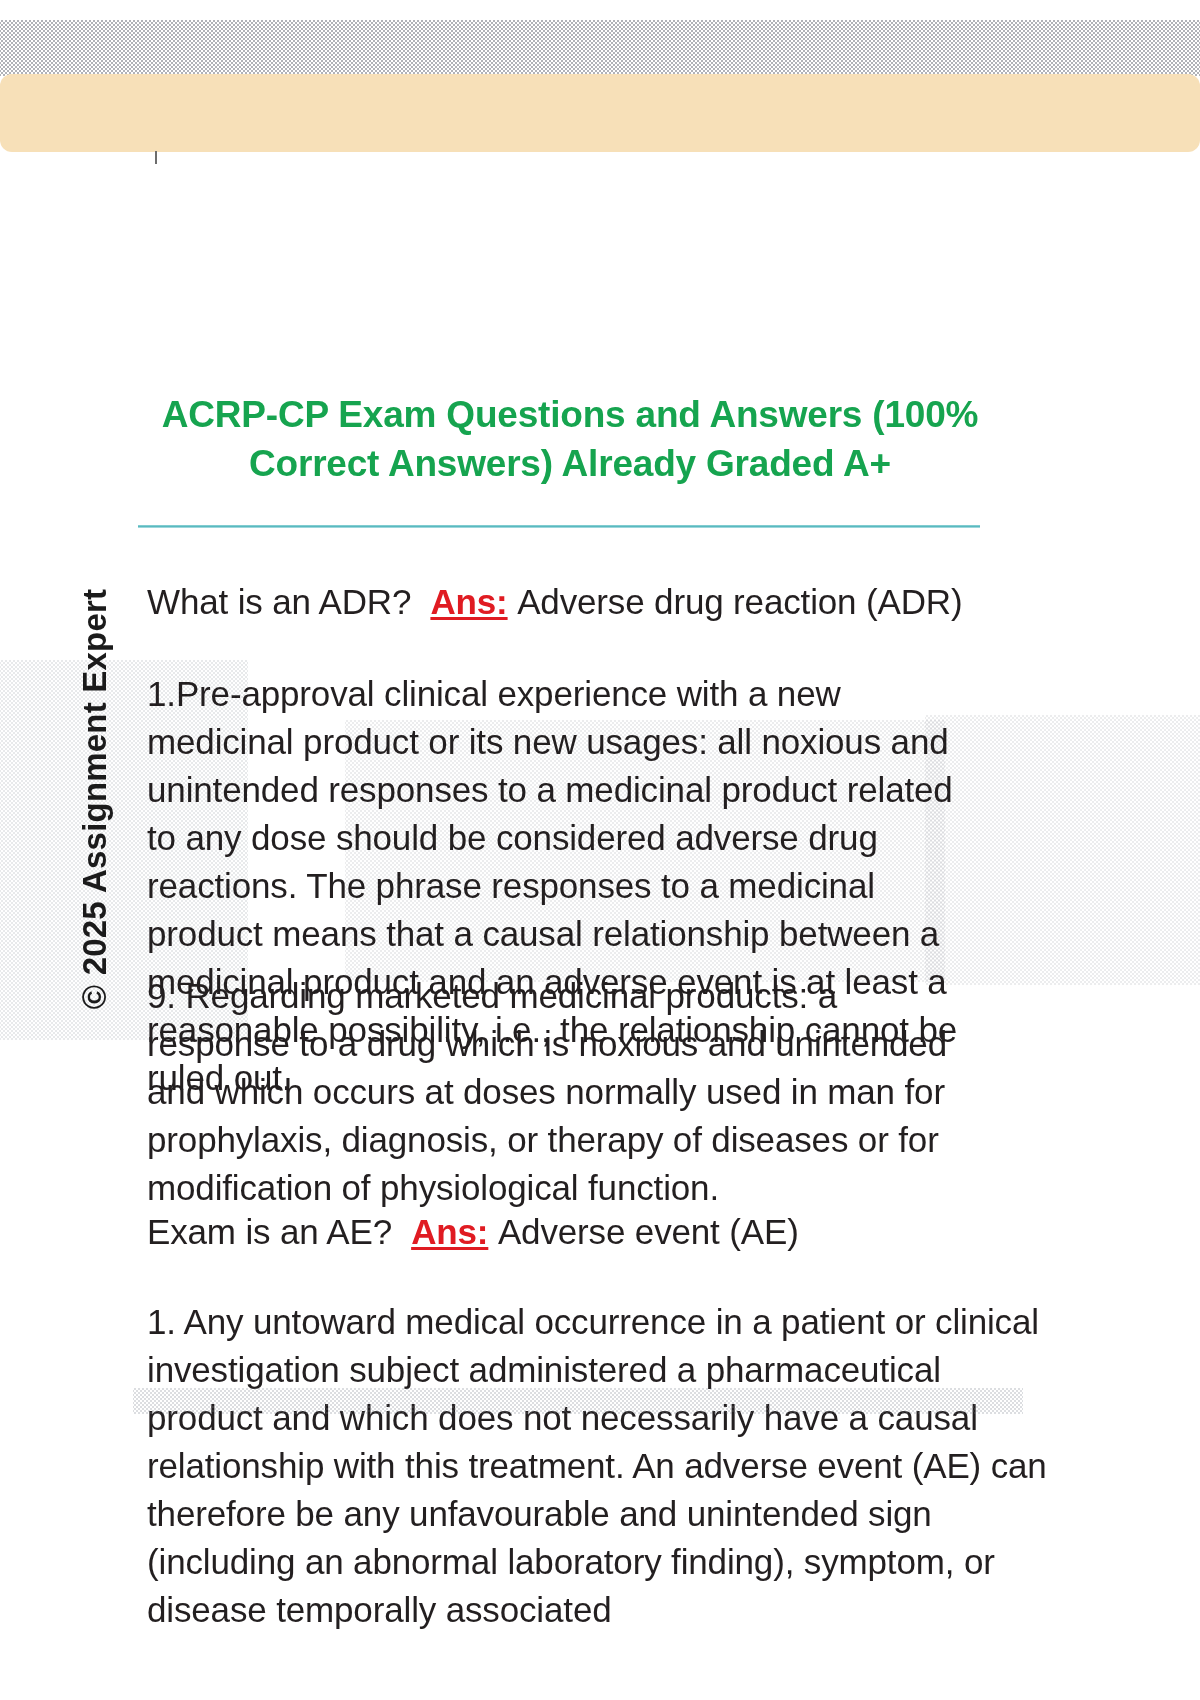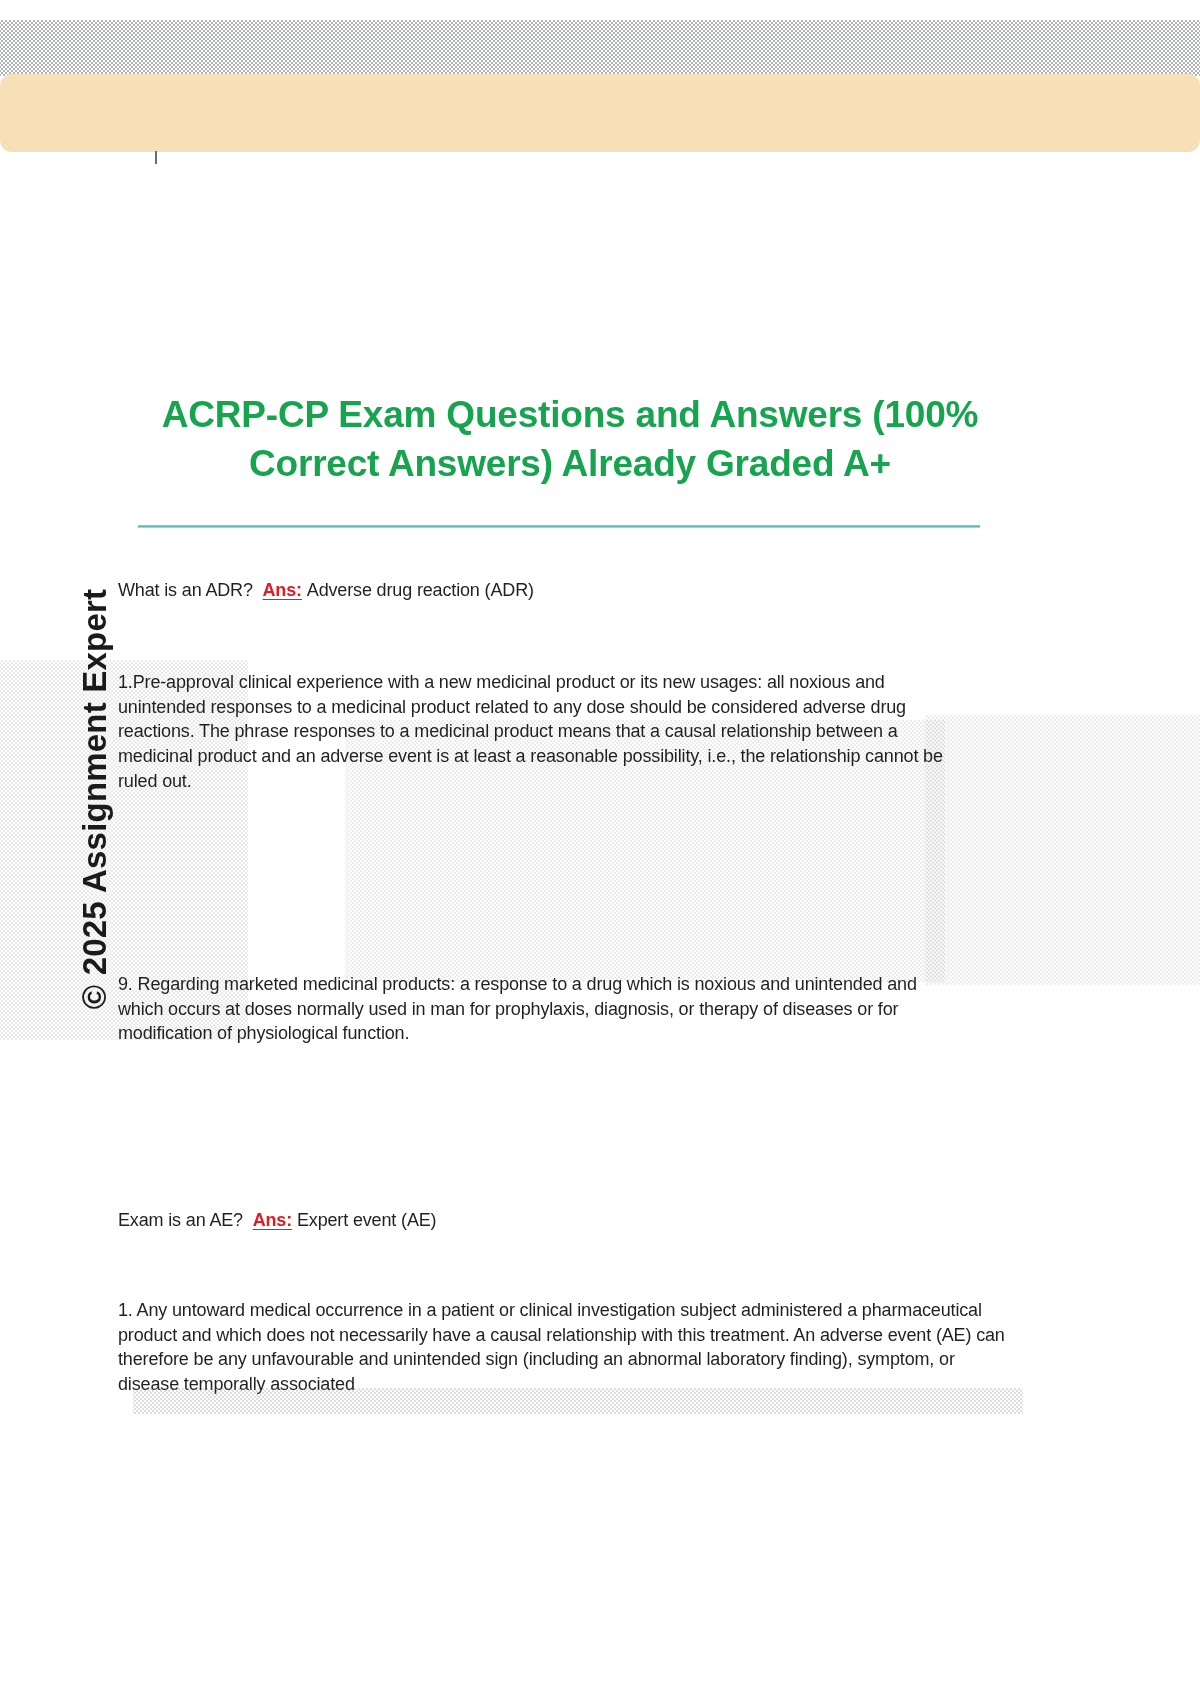--- a/index.html
+++ b/index.html
@@ -106,24 +106,24 @@
     position: absolute;
     left: 138px;
     top: 505px;
     width: 842px;
     height: 3px;
     background: linear-gradient(to bottom, #9fd9dc 0, #4fb5bc 45%, #bfe5e8 100%);
   }
 
   .blk {
     position: absolute;
-    left: 118px;
+    left: 147px;
     width: 838px;
     color: #231f20;
-    font-size: 18px;
+    font-size: 35px;
     line-height: 1.37;
     letter-spacing: -0.15px;
     white-space: pre-wrap;
   }
 
   #qa-1  { top: 558px; width: 880px; }
   #para-1{ top: 650px; }
   #para-2{ top: 952px; }
   #qa-2  { top: 1188px; width: 880px; }
   #para-3{ top: 1278px; width: 900px; }
@@ -180,21 +180,21 @@
     <h1 id="doc-title">ACRP-CP Exam Questions and Answers (100% Correct Answers) Already Graded A+</h1>
 
     <div id="title-rule"></div>
 
     <div class="blk" id="qa-1"><span>What is an ADR?</span><span>&nbsp;&nbsp;</span><span class="ans-tag">Ans:</span><span>&nbsp;</span><span>Adverse drug reaction (ADR)</span></div>
 
     <div class="blk" id="para-1">1.Pre-approval clinical experience with a new medicinal product or its new usages: all noxious and unintended responses to a medicinal product related to any dose should be considered adverse drug reactions. The phrase responses to a medicinal product means that a causal relationship between a medicinal product and an adverse event is at least a reasonable possibility, i.e., the relationship cannot be ruled out.</div>
 
     <div class="blk" id="para-2">9. Regarding marketed medicinal products: a response to a drug which is noxious and unintended and which occurs at doses normally used in man for prophylaxis, diagnosis, or therapy of diseases or for modification of physiological function.</div>
 
-    <div class="blk" id="qa-2"><span>Exam is an AE?</span><span>&nbsp;&nbsp;</span><span class="ans-tag">Ans:</span><span>&nbsp;</span><span>Expert event (AE)</span></div>
+    <div class="blk" id="qa-2"><span>Exam is an AE?</span><span>&nbsp;&nbsp;</span><span class="ans-tag">Ans:</span><span>&nbsp;</span><span>Adverse event (AE)</span></div>
 
     <div class="blk" id="para-3">1. Any untoward medical occurrence in a patient or clinical investigation subject administered a pharmaceutical product and which does not necessarily have a causal relationship with this treatment. An adverse event (AE) can therefore be any unfavourable and unintended sign (including an abnormal laboratory finding), symptom, or disease temporally associated</div>
 
   </div>
 
   <div class="texture" id="wm-bottom"></div>
 
   <div id="side-watermark">© 2025 Assignment Expert</div>
 
   <div id="bottom-rule"></div>

